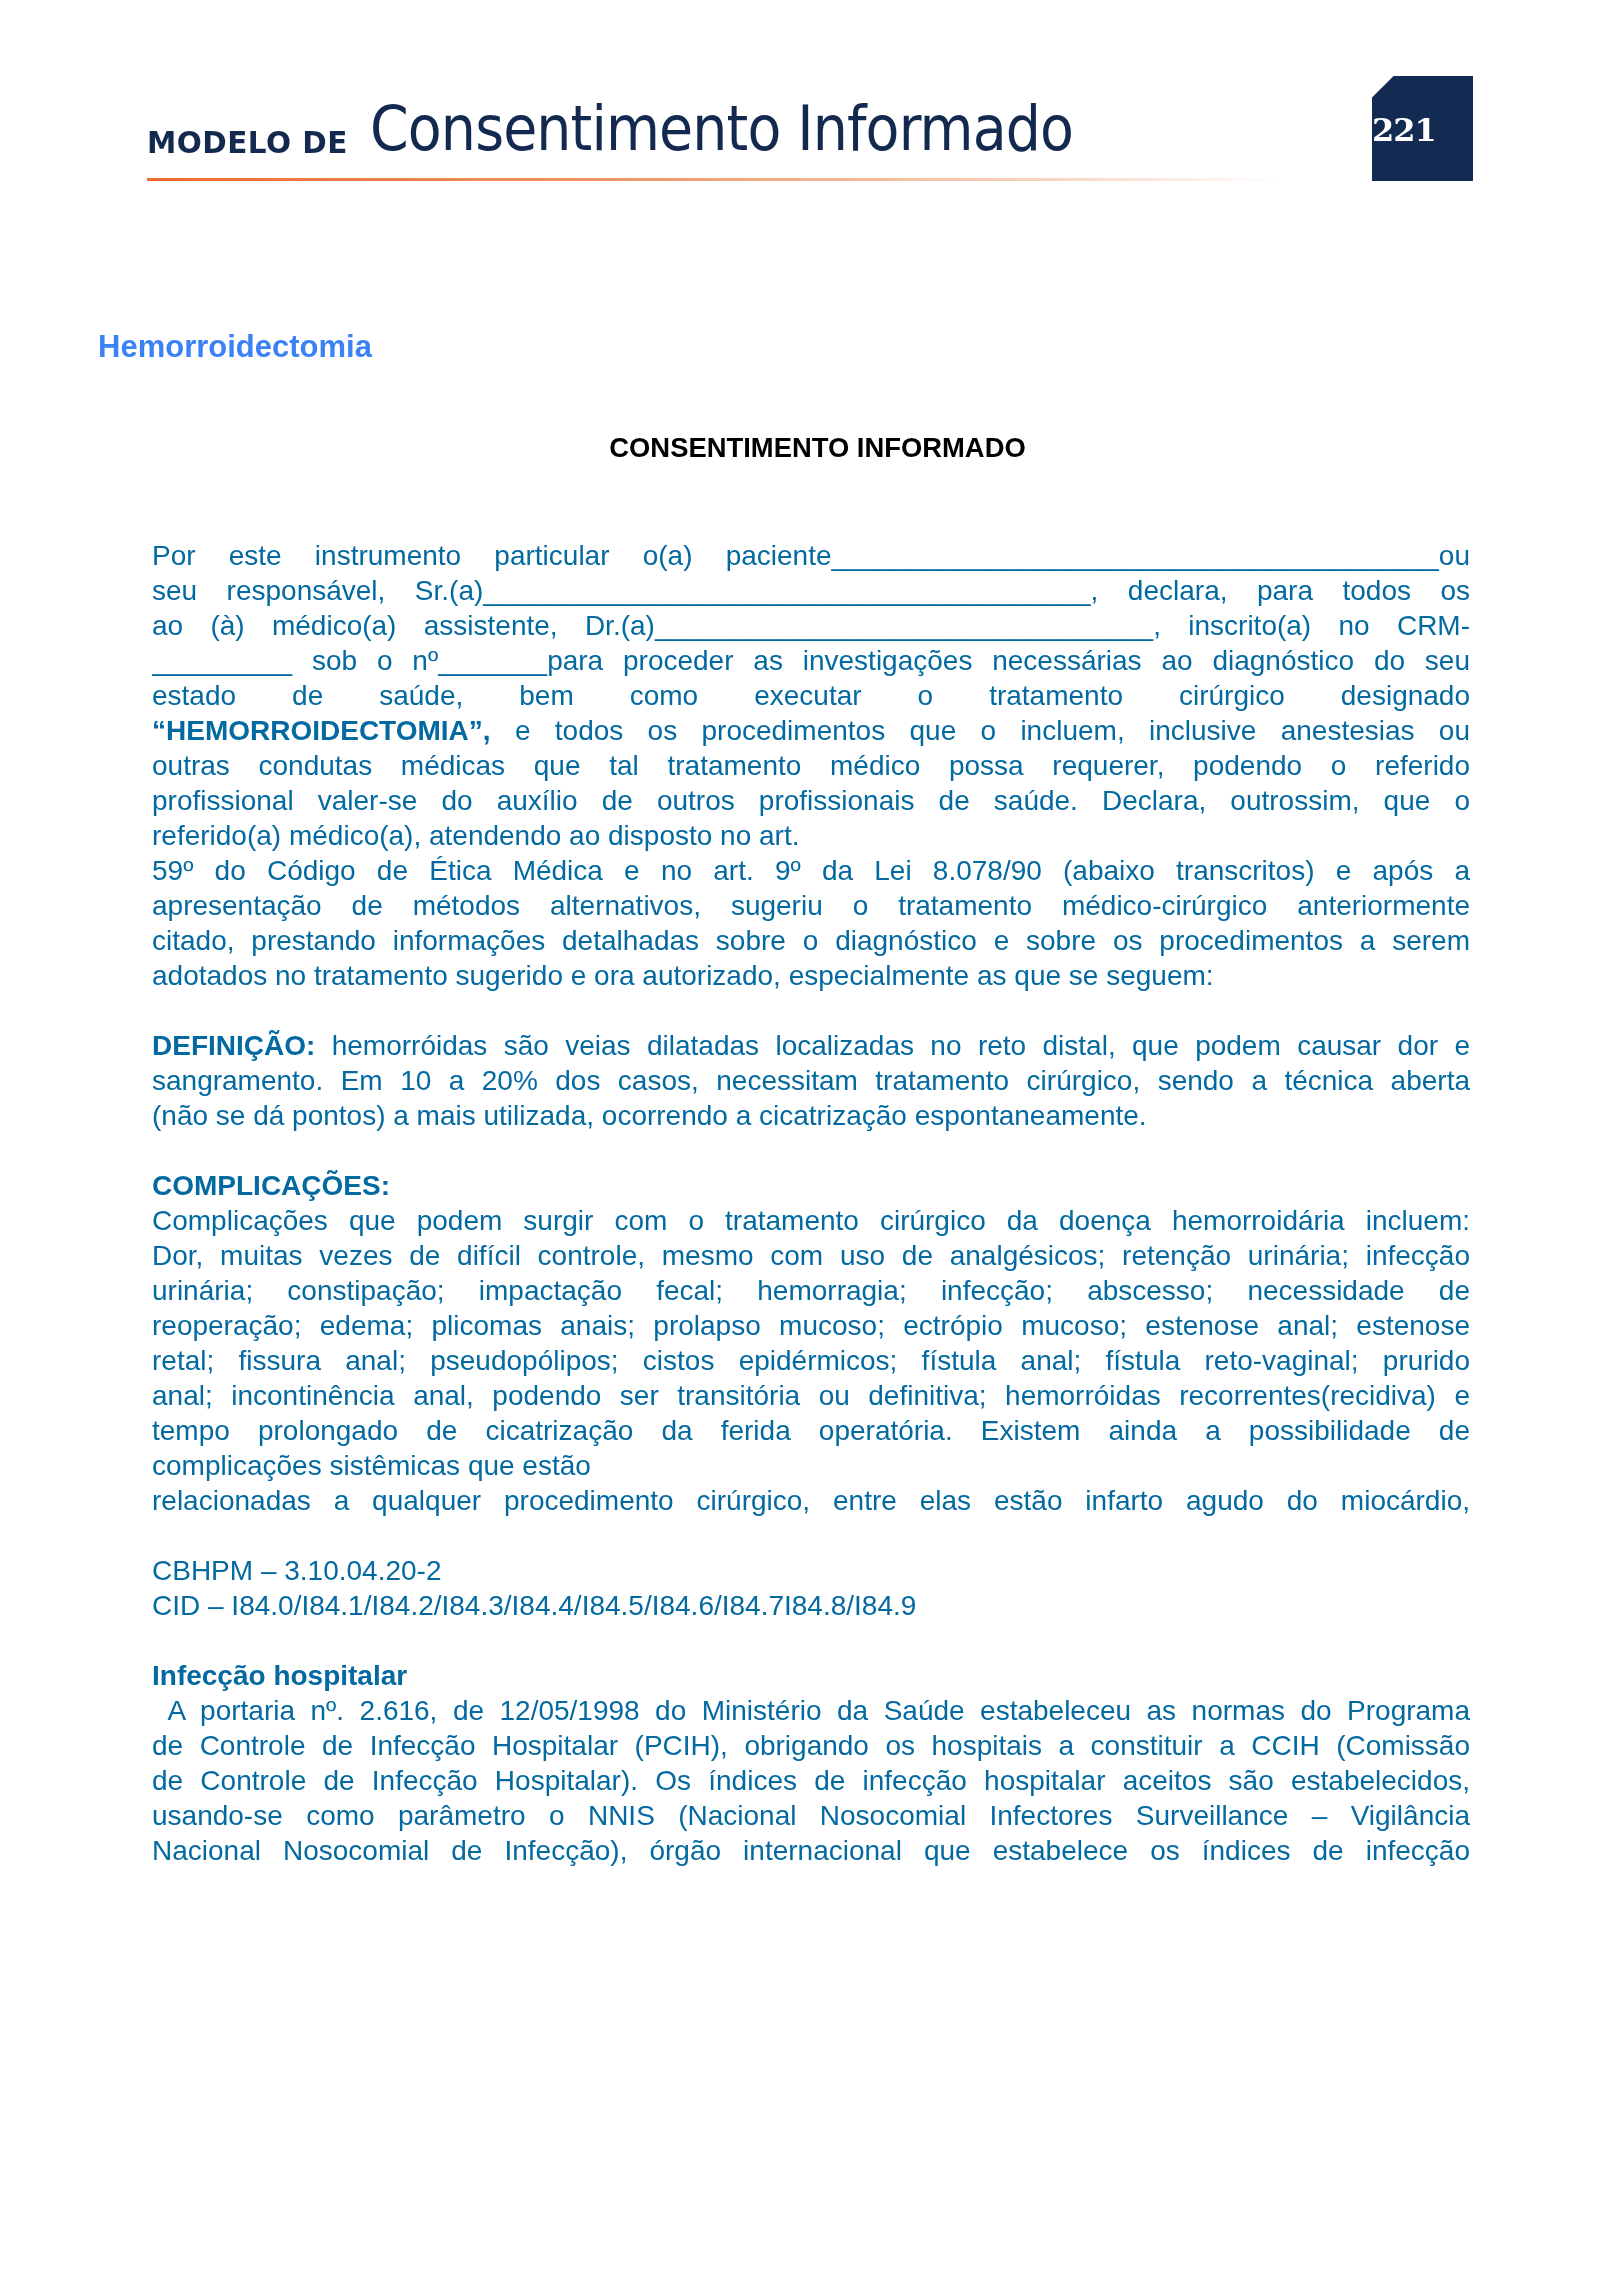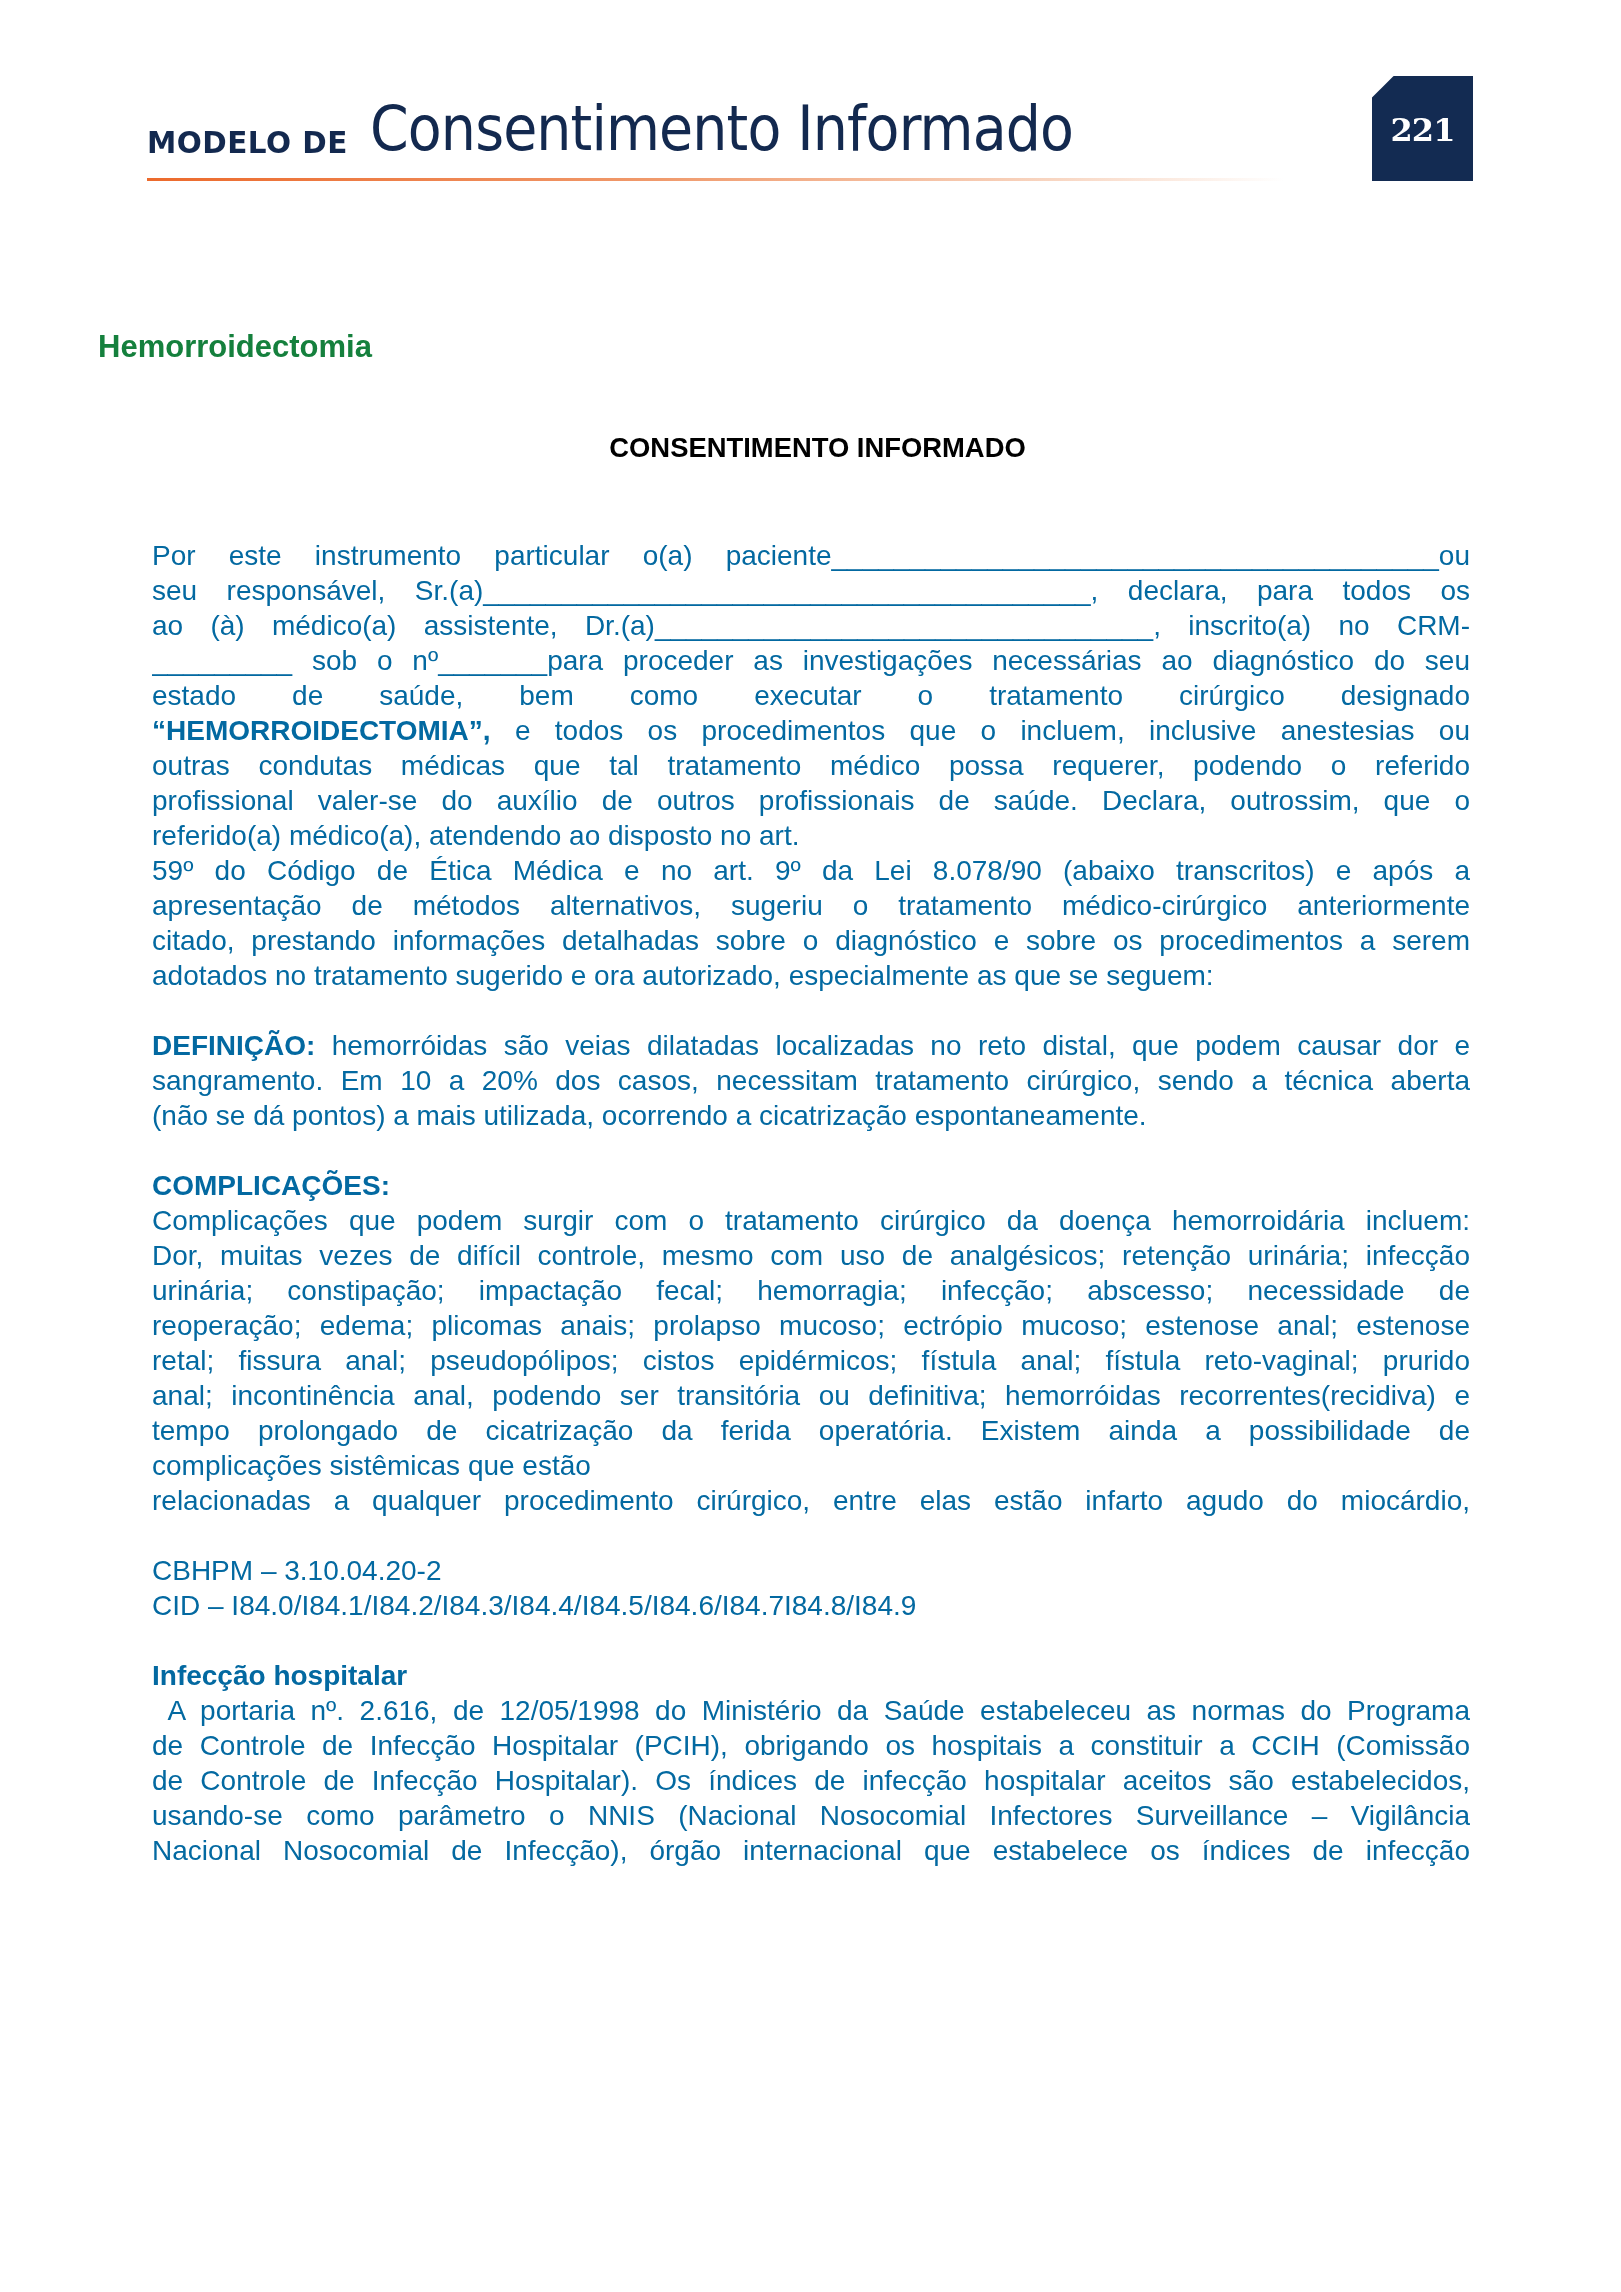--- a/index.html
+++ b/index.html
@@ -17,30 +17,30 @@
     transform: scaleX(0.88); transform-origin:left;
   }
   .hdr-rule {
     position:absolute; left:147px; top:178px; width:1137px; height:2.9px;
     background: linear-gradient(to right, #ec6a2c 0%, #f09a6c 45%, #f8d6c2 80%, rgba(255,255,255,0) 100%);
   }
   .page-badge {
     position:absolute; left:1372px; top:76px; width:101px; height:105px;
     background:#132b52;
     clip-path: polygon(21.6px 0, 100% 0, 100% 100%, 0 100%, 0 21.6px);
-    display:flex; align-items:center; justify-content:center;
+    display:flex; align-items:center; 
   }
   .page-badge span {
     font-family:"DejaVu Serif", serif; font-weight:bold; color:#ffffff;
     font-size:32px; letter-spacing:-1px; margin-top:2px;
   }
   .section-title {
     position:absolute; left:98px; top:327px;
     font-family:"Liberation Sans", sans-serif; font-weight:bold;
-    font-size:31px; color:#15803d; line-height:39px;
+    font-size:31px; color:#3b82f6; line-height:39px;
   }
   .doc-title {
     position:absolute; left:0; width:1635px; top:431px; text-align:center;
     font-family:"Liberation Sans", sans-serif; font-weight:bold;
     font-size:27.4px; color:#000; line-height:33px;
   }
   .body {
     position:absolute; left:152px; width:1318px; top:538px;
     font-family:"Liberation Sans", sans-serif; font-size:28px; color:#0369a1;
   }

